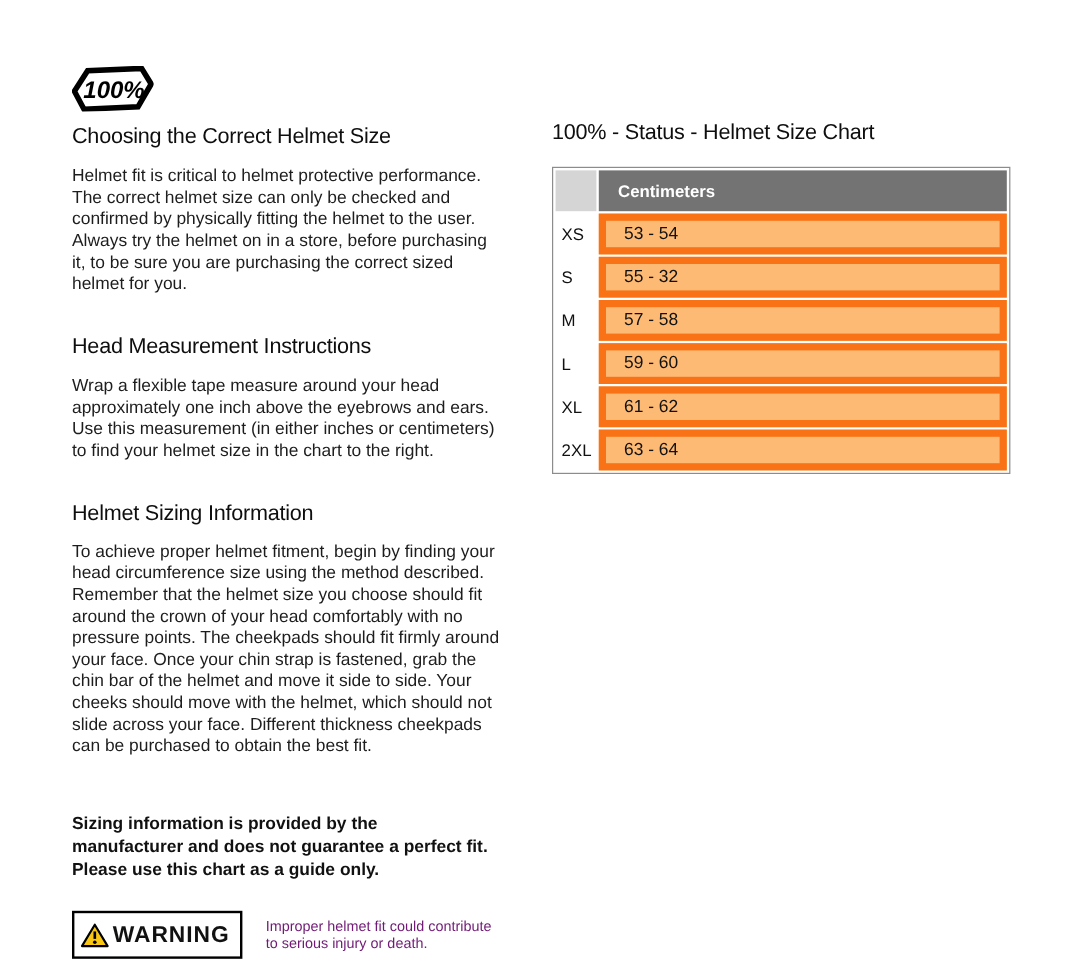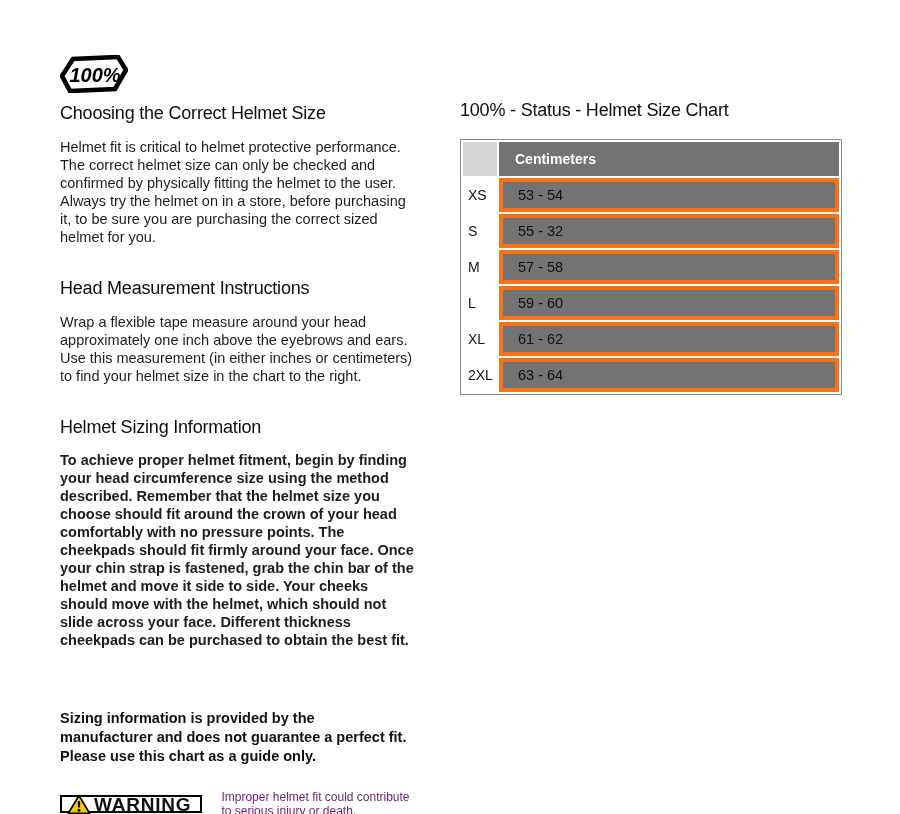--- a/index.html
+++ b/index.html
@@ -40,39 +40,39 @@
     letter-spacing: -0.2px;
     margin: 0 0 14px 0;
   }
   p.sec-body {
     font-size: 14.5px;
     line-height: 18px;
     color: #1d1d1d;
     margin: 0 0 33px 0;
     width: 358px;
   }
-  p.sec-body.last { margin-bottom: 60px; font-weight: bold; }
+  p.sec-body.last { margin-bottom: 47px; }
   p.disclaimer {
     font-size: 14.5px;
     line-height: 19px;
     font-weight: 700;
     color: #111111;
     width: 350px;
     margin: 0 0 24px 0;
   }
   .warning-row {
     display: flex;
     align-items: center;
   }
   .warning-box {
     display: inline-flex;
     align-items: center;
     border: 2px solid #000000;
     background: #ffffff;
-    height: 18px;
+    height: 40px;
     padding: 0 9px 0 5px;
   }
   .warning-box .tri { display: block; }
   .warning-label {
     font-size: 19px;
     font-weight: 700;
     color: #111111;
     letter-spacing: 0.8px;
     margin-left: 3px;
     line-height: 1;
@@ -113,22 +113,22 @@
     font-weight: 700;
     padding-left: 16px;
   }
   td.size-cell {
     background: #ffffff;
     color: #111111;
     font-size: 14px;
     padding-left: 5px;
   }
   td.cm-cell {
-    background: #737373;
-    border: 4px solid #f97316;
+    background: #fdba74;
+    border: 6px solid #f97316;
     color: #111111;
     font-size: 14.5px;
     padding-left: 15px;
     margin-top: 37px;
   }
 </style>
 </head>
 <body>
 
 <div class="page">

